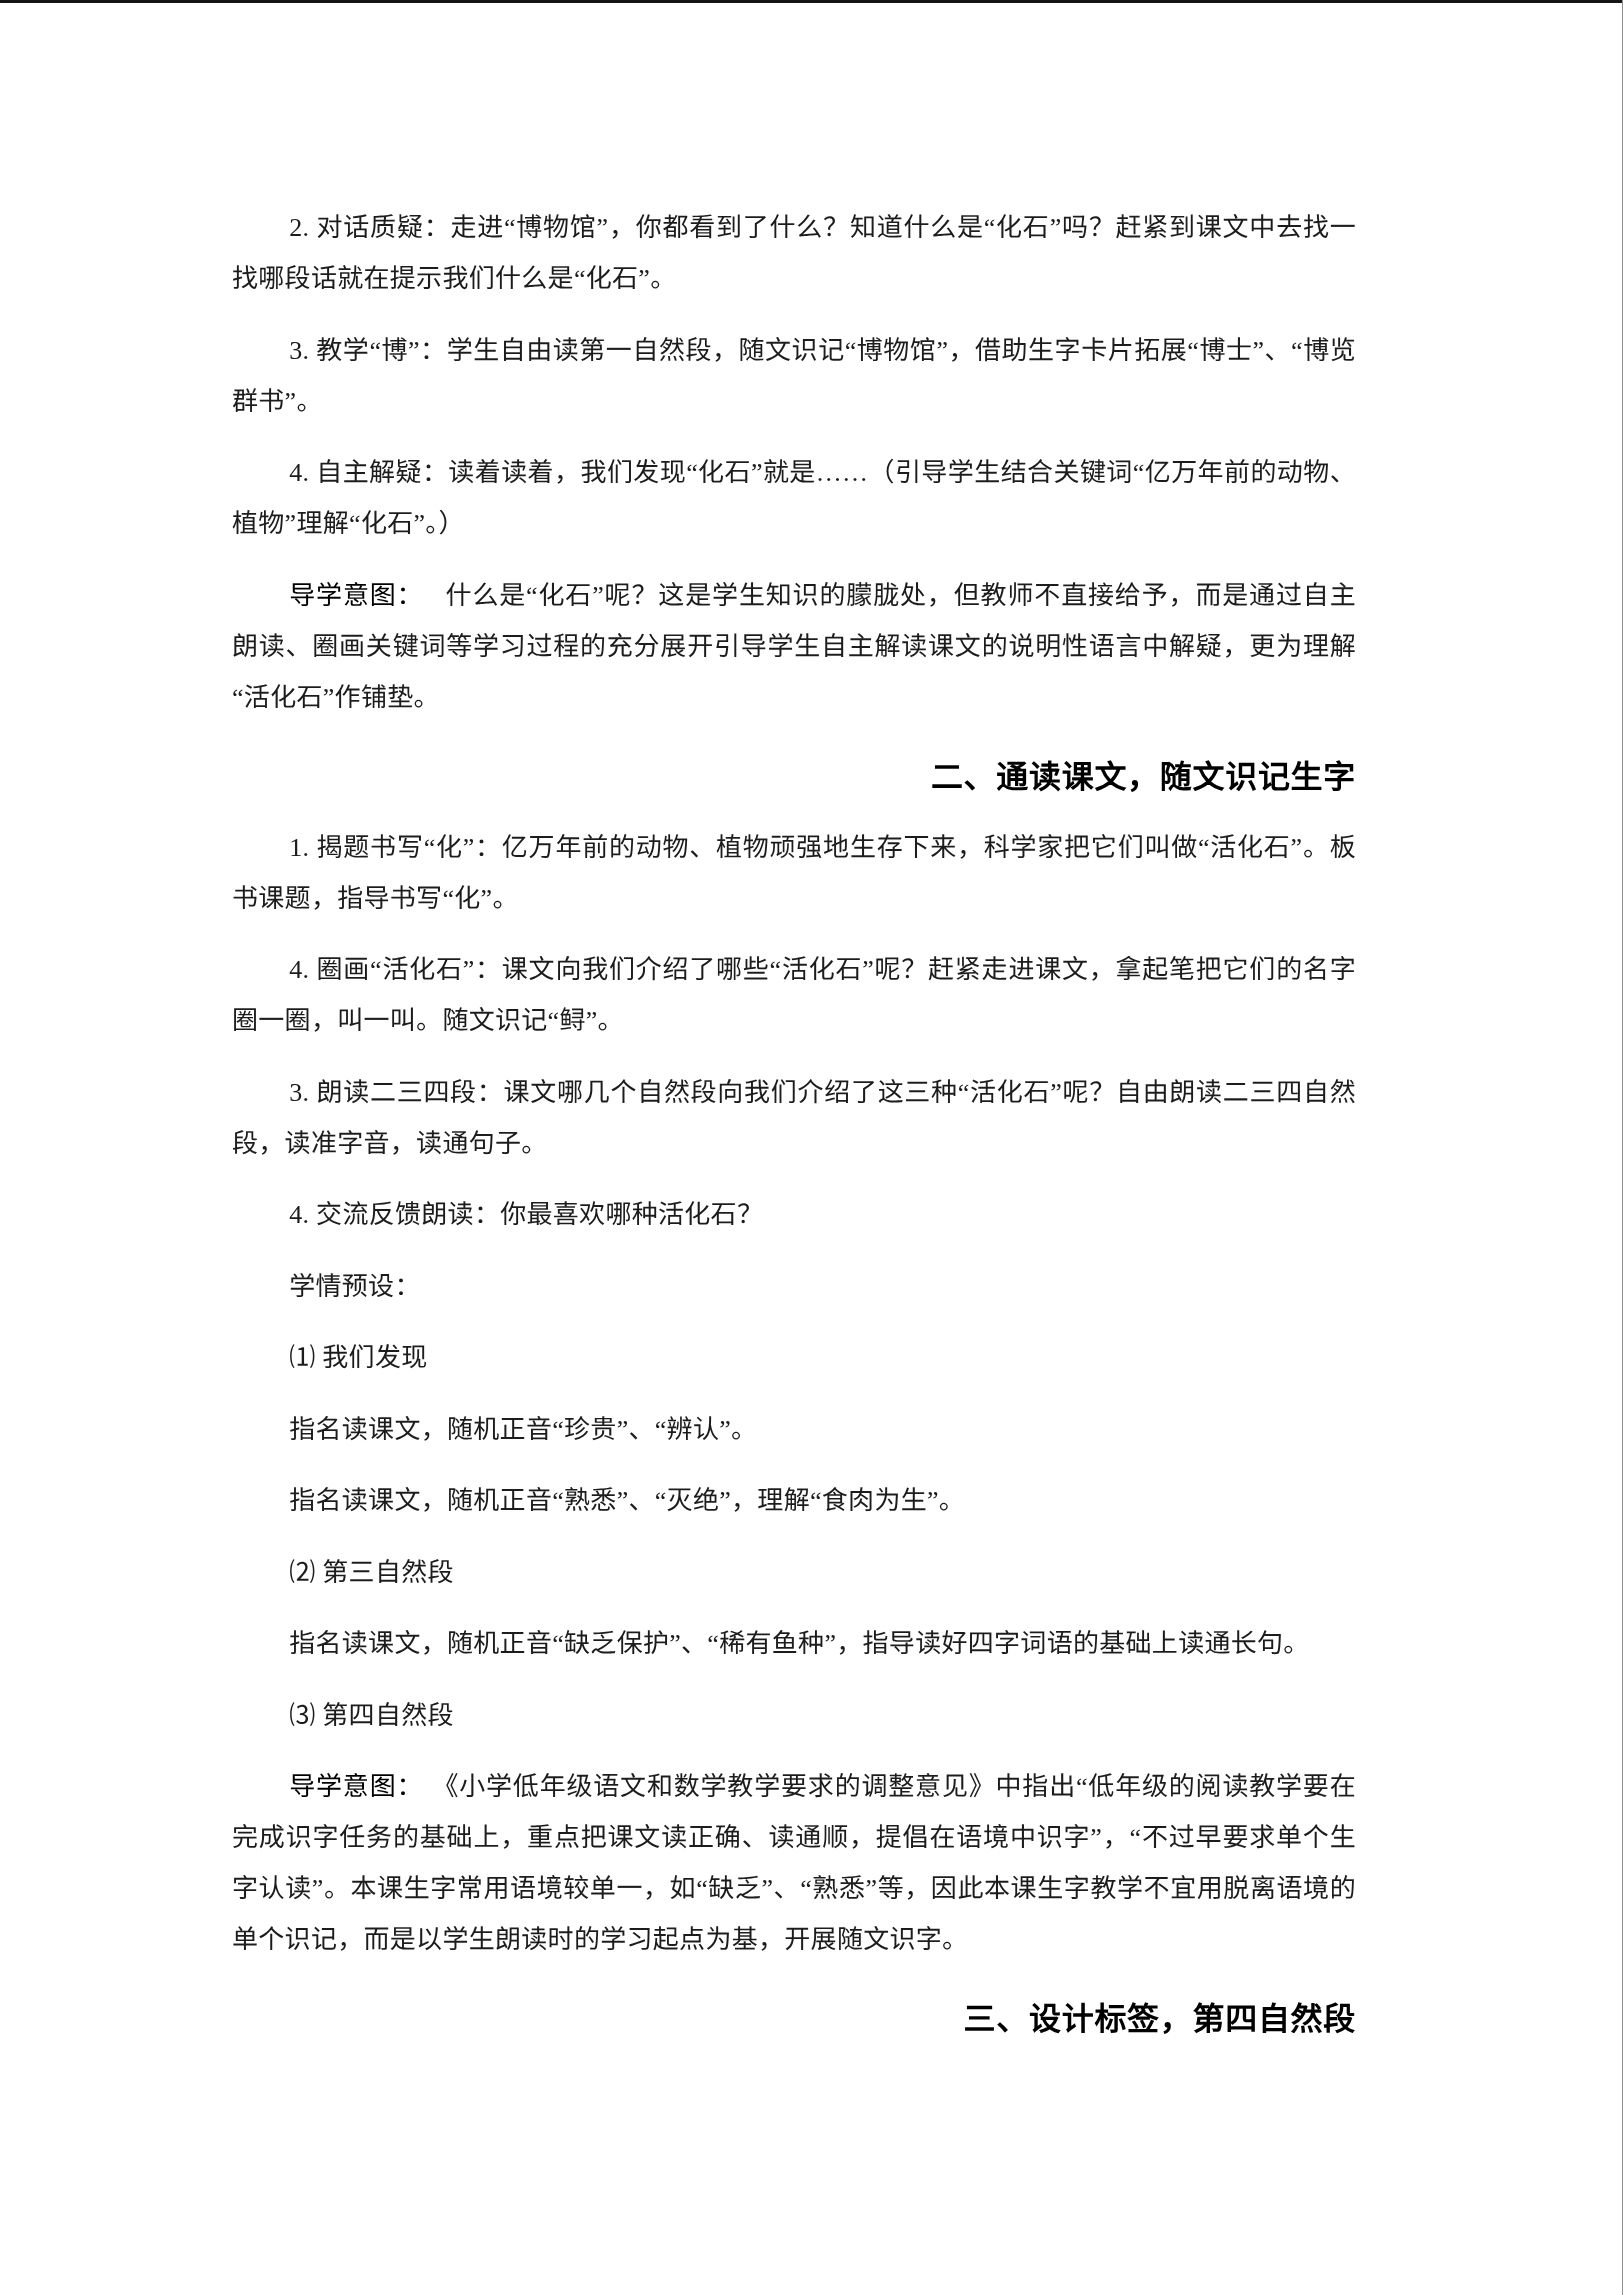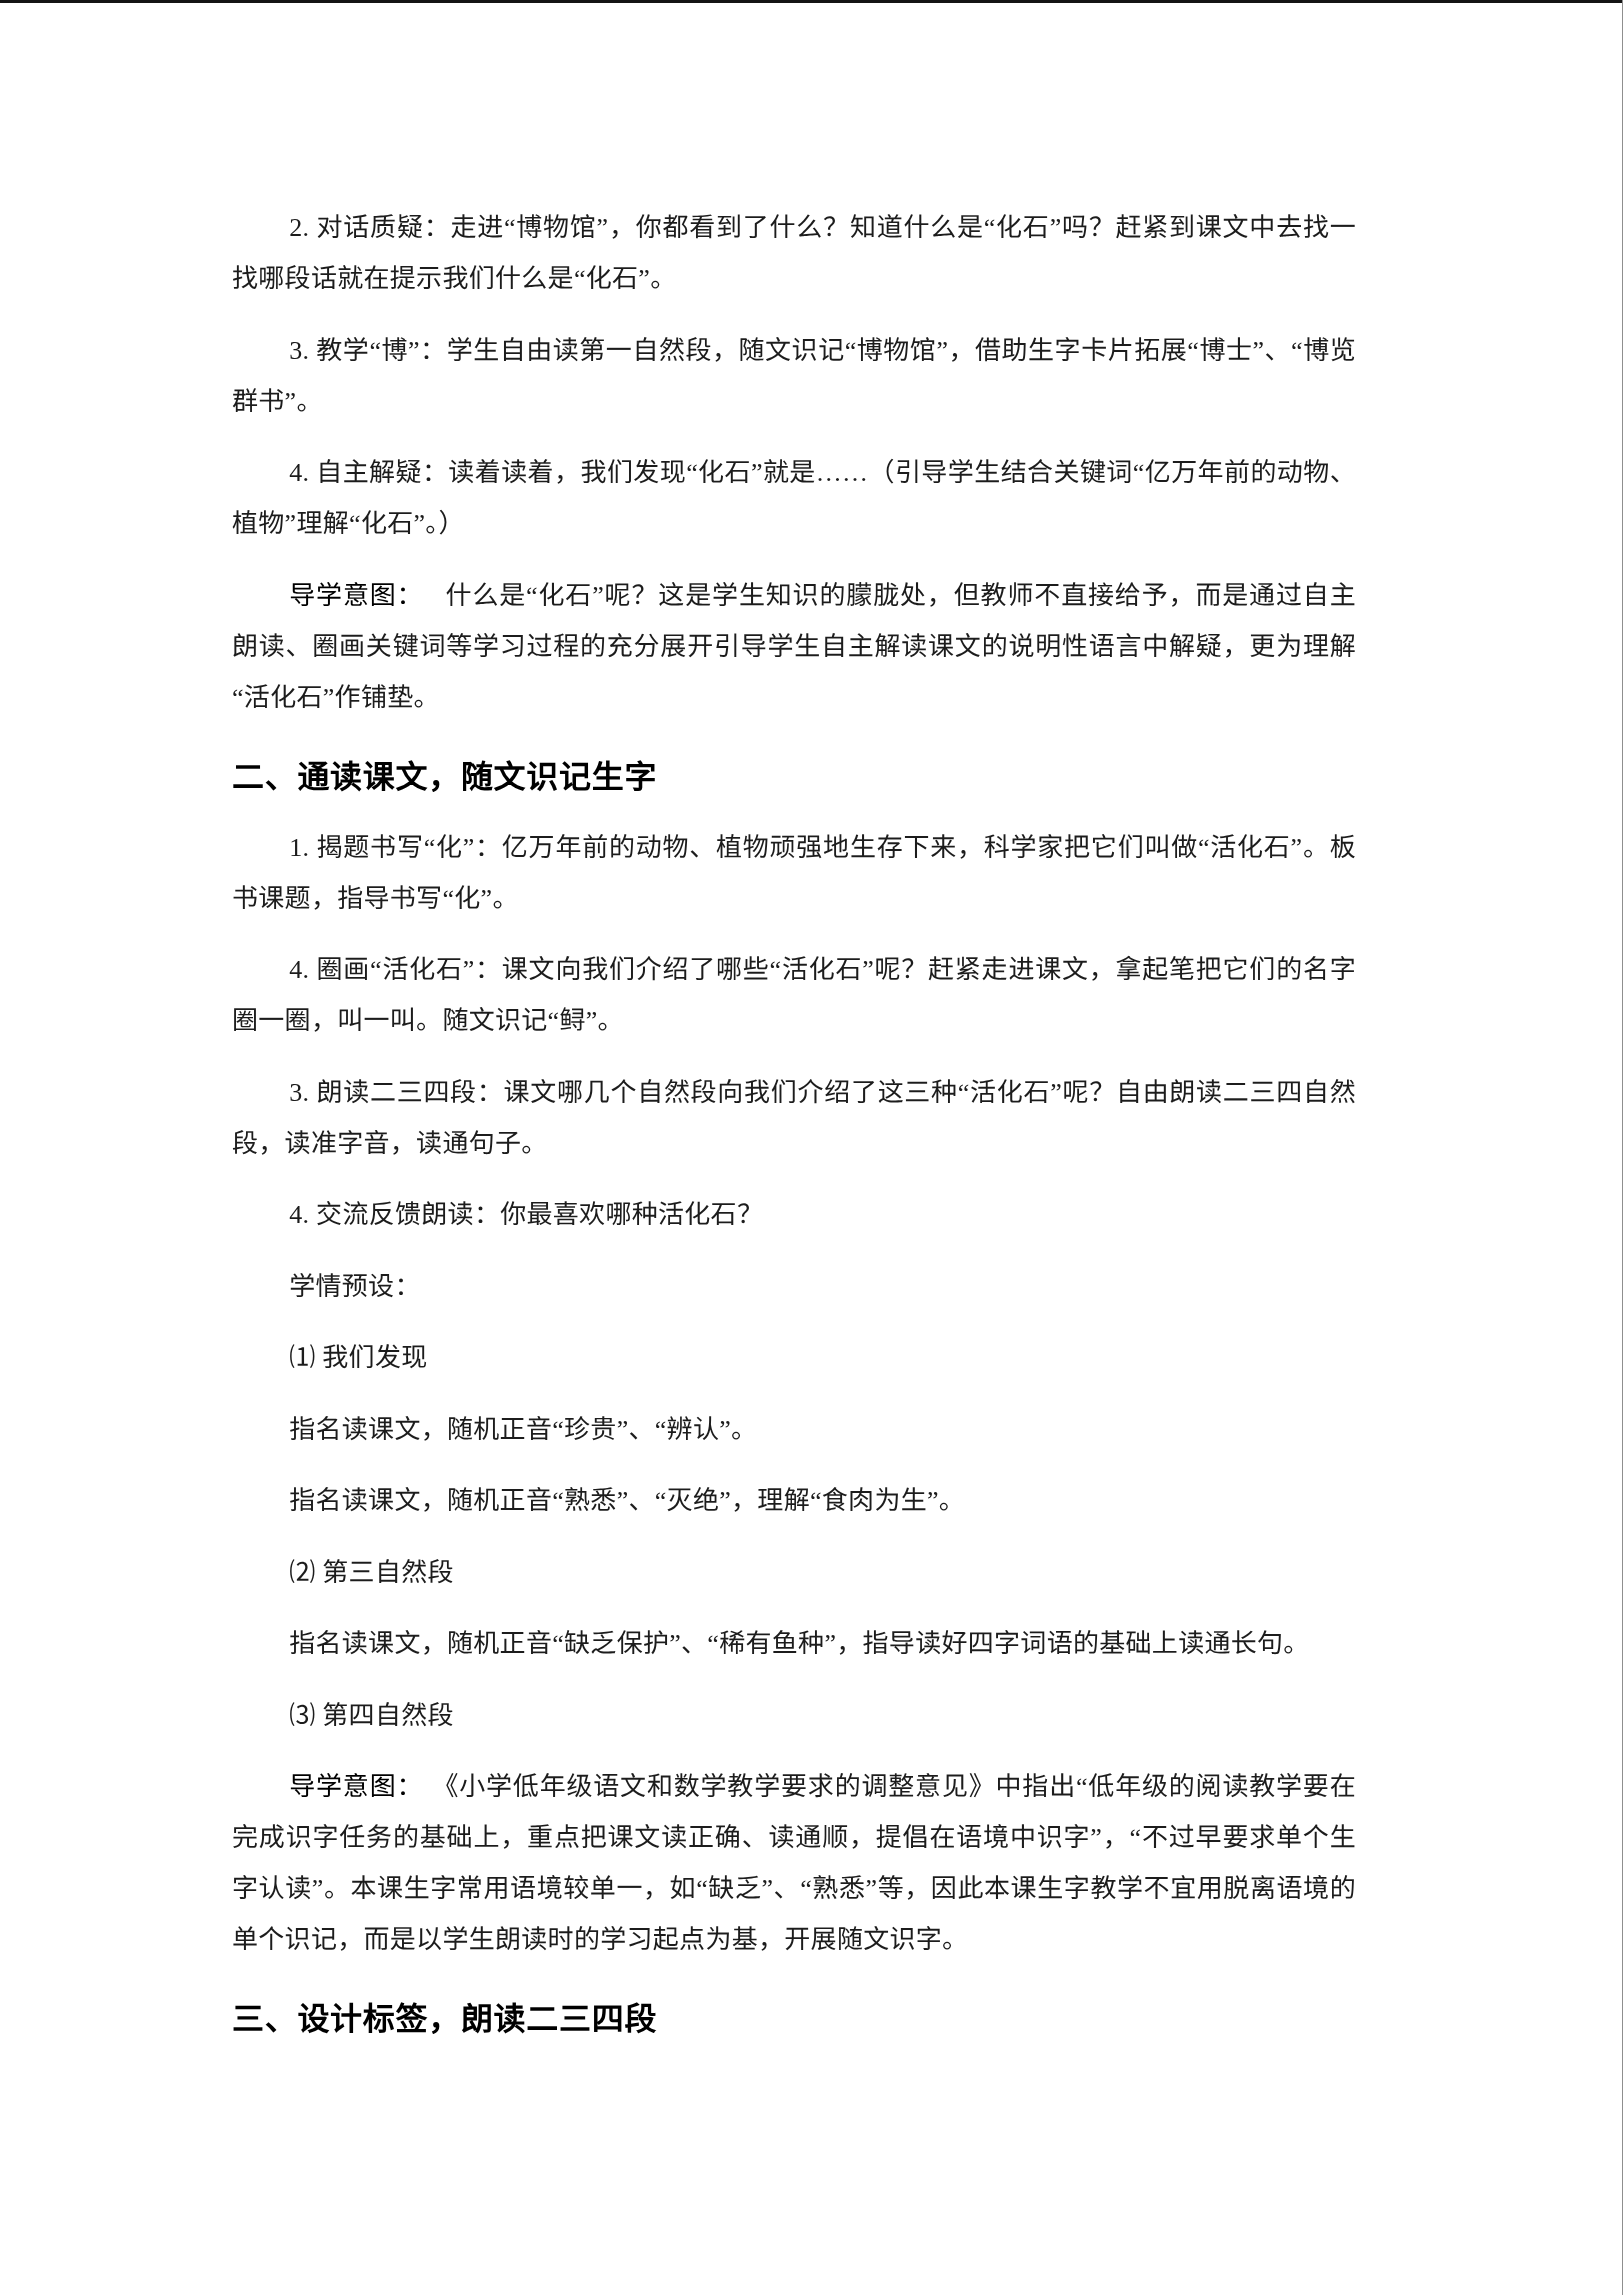--- a/index.html
+++ b/index.html
@@ -56,20 +56,21 @@
     padding-left: 0.85em;
   }
   .doc-heading {
     margin: 29px 0 19px 0;
     font-size: 32px;
     line-height: 51px;
     font-weight: 800;
     color: #000000;
     font-family: "Liberation Sans", "DejaVu Sans", sans-serif;
     letter-spacing: 0.7px;
+    text-align: right;
   }
 </style>
 </head>
 <body>
 
 <div class="page">
   <div class="top-edge-bar"></div>
   <div class="right-edge-line"></div>
   <main class="doc-body" id="doc-body">
       <p class="doc-para">2. 对话质疑：走进“博物馆”，你都看到了什么？知道什么是“化石”吗？赶紧到课文中去找一找哪段话就在提示我们什么是“化石”。</p>
@@ -82,16 +83,16 @@
       <p class="doc-para">3. 朗读二三四段：课文哪几个自然段向我们介绍了这三种“活化石”呢？自由朗读二三四自然段，读准字音，读通句子。</p>
       <p class="doc-para">4. 交流反馈朗读：你最喜欢哪种活化石？</p>
       <p class="doc-para">学情预设：</p>
       <p class="doc-para">⑴ 我们发现</p>
       <p class="doc-para">指名读课文，随机正音“珍贵”、“辨认”。</p>
       <p class="doc-para">指名读课文，随机正音“熟悉”、“灭绝”，理解“食肉为生”。</p>
       <p class="doc-para">⑵ 第三自然段</p>
       <p class="doc-para">指名读课文，随机正音“缺乏保护”、“稀有鱼种”，指导读好四字词语的基础上读通长句。</p>
       <p class="doc-para">⑶ 第四自然段</p>
       <p class="doc-para"><b class="para-label">导学意图：</b><span class="para-text after-label">《小学低年级语文和数学教学要求的调整意见》中指出“低年级的阅读教学要在完成识字任务的基础上，重点把课文读正确、读通顺，提倡在语境中识字”，“不过早要求单个生字认读”。本课生字常用语境较单一，如“缺乏”、“熟悉”等，因此本课生字教学不宜用脱离语境的单个识记，而是以学生朗读时的学习起点为基，开展随文识字。</span></p>
-      <h2 class="doc-heading">三、设计标签，朗读二三四段</h2>
+      <h2 class="doc-heading">三、设计标签，第四自然段</h2>
     </main>
 </div>
 
 
 </body></html>

